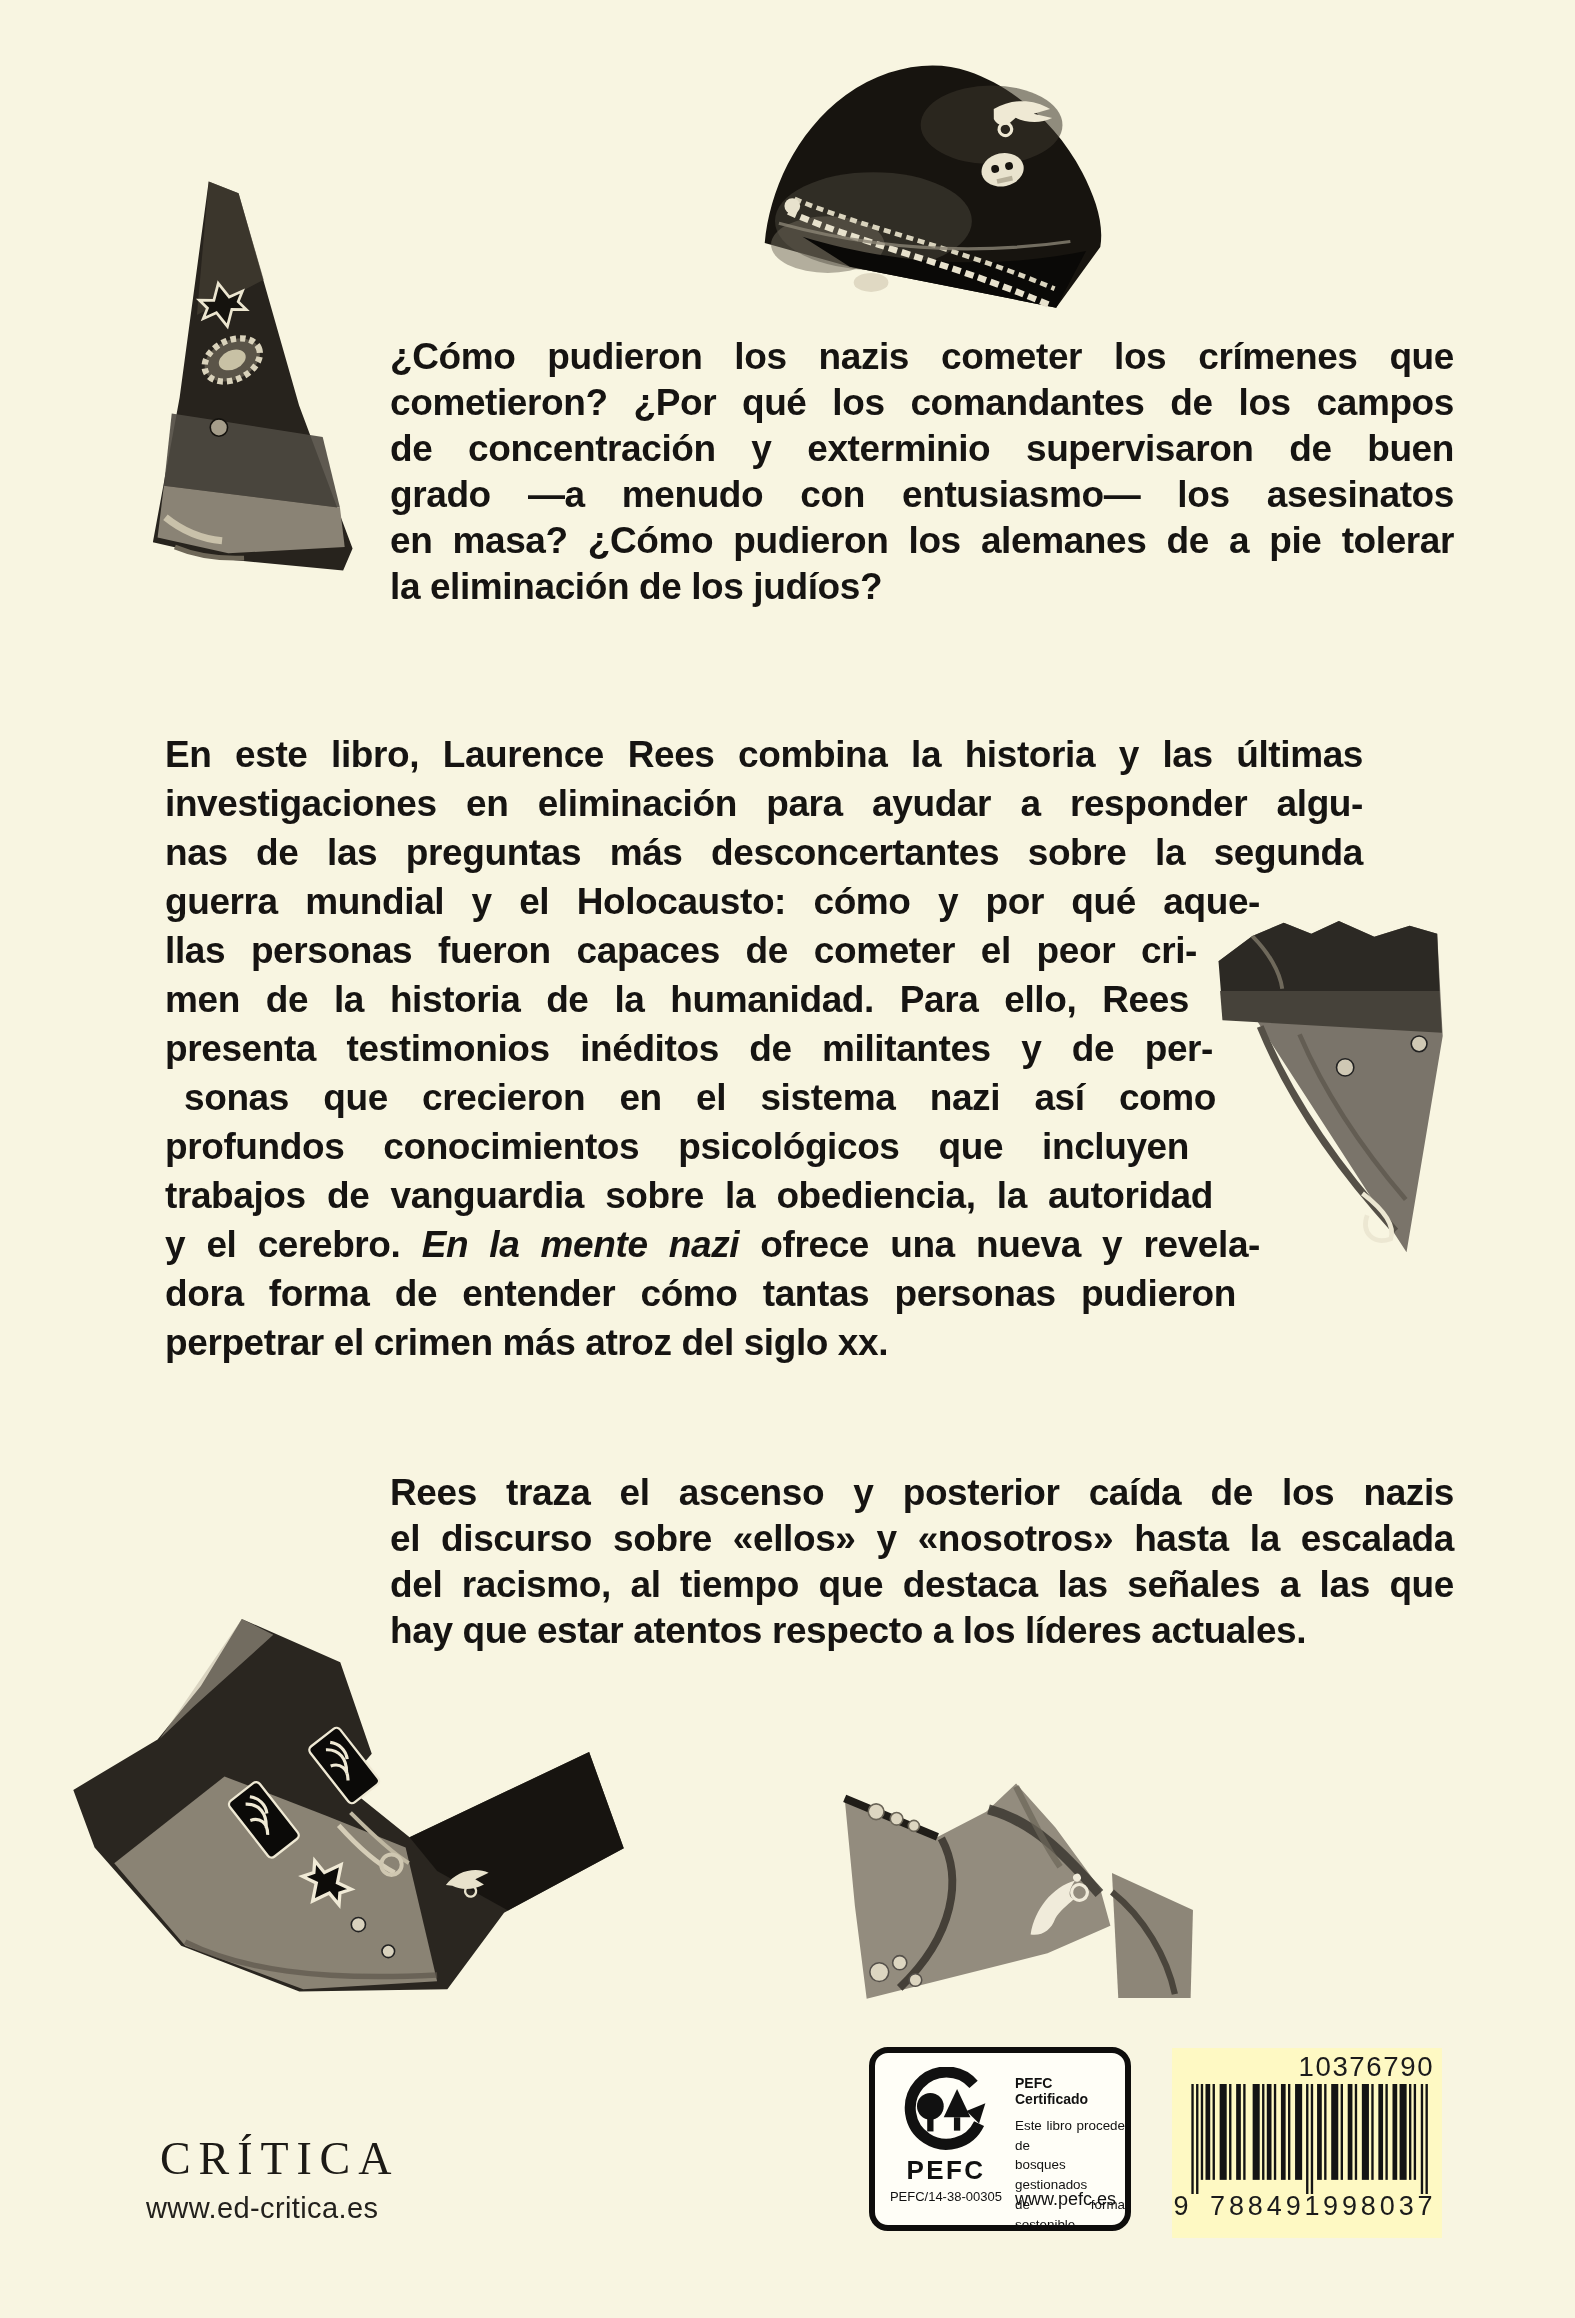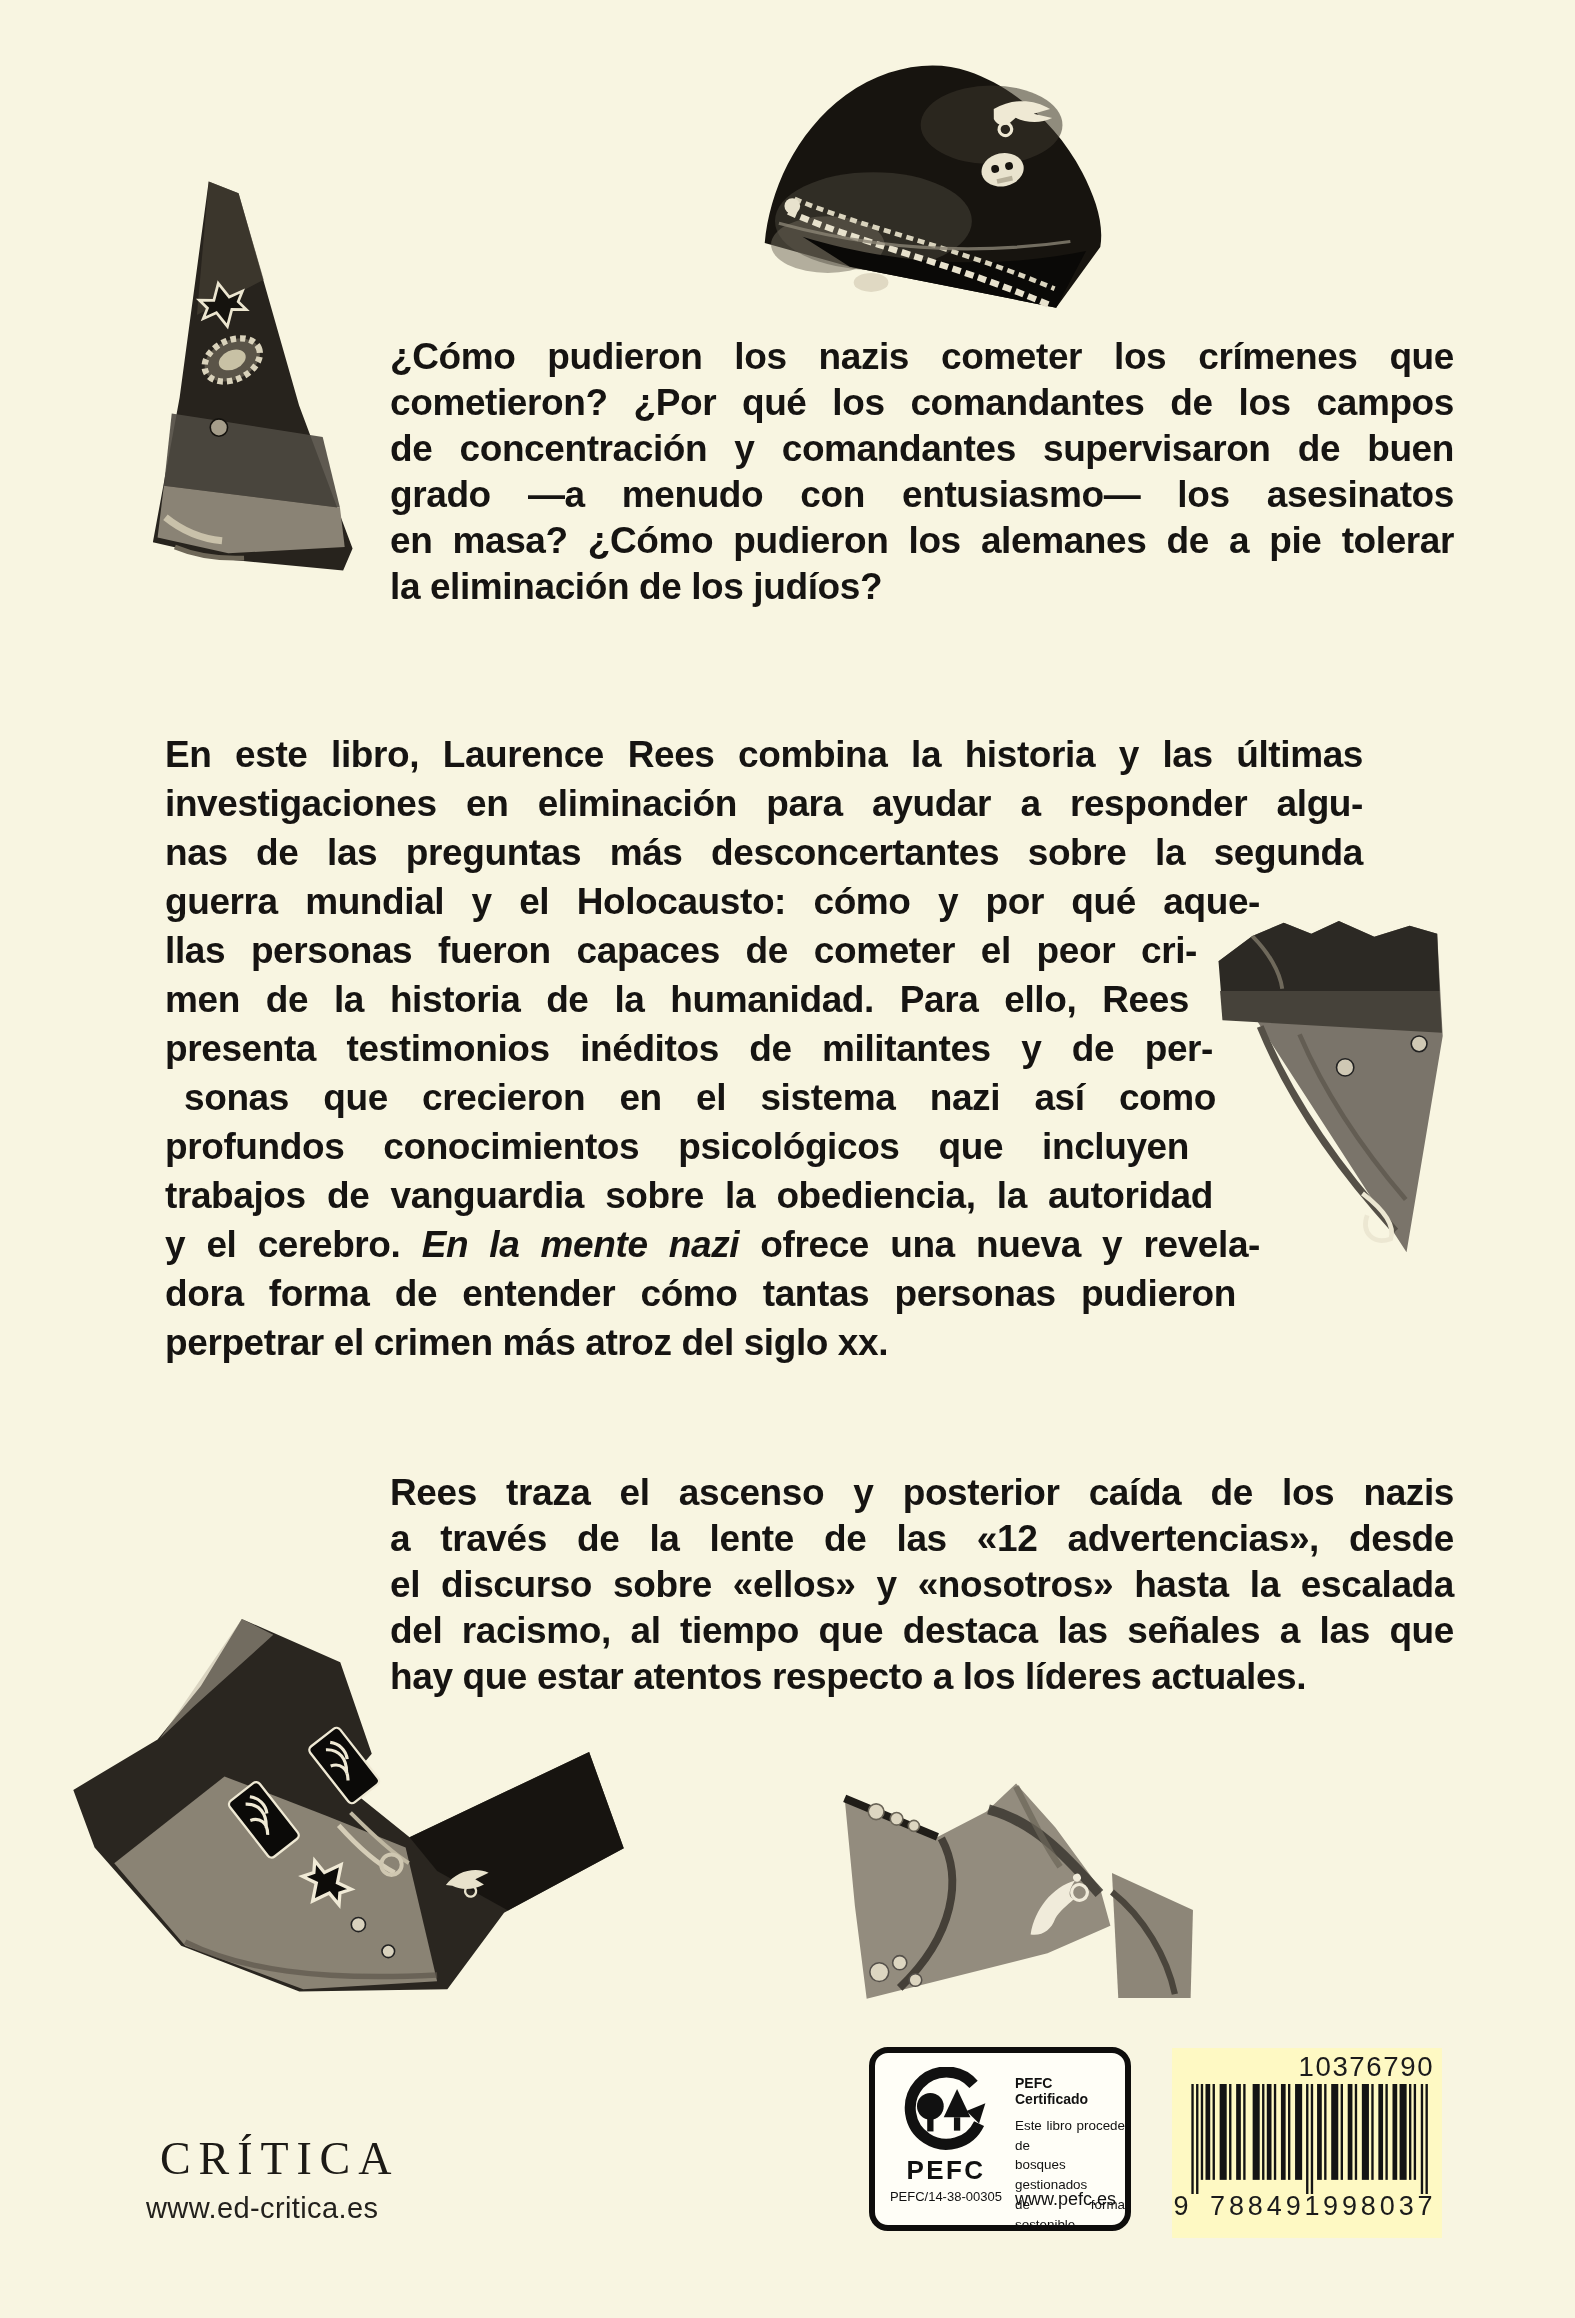--- a/index.html
+++ b/index.html
@@ -155,21 +155,21 @@
       <ellipse cx="0" cy="0" rx="18" ry="12" fill="#cfc7ab" opacity="0.95"></ellipse>
     </g>
     <circle cx="108" cy="318" r="11" fill="#a59d8a" stroke="#14120e" stroke-width="2"></circle>
     <path d="M40,432 Q72,458 112,462" stroke="#c9c1aa" stroke-width="9" fill="none"></path>
     <path d="M52,470 Q90,486 140,484" stroke="#6e6758" stroke-width="6" fill="none"></path>
   </svg>
 
   <div class="para para-intro">
       <div class="tline"><span>¿Cómo pudieron los nazis cometer los crímenes que</span></div>
       <div class="tline"><span>cometieron? ¿Por qué los comandantes de los campos</span></div>
-      <div class="tline"><span>de concentración y comandantes supervisaron de buen</span></div>
+      <div class="tline"><span>de concentración y exterminio supervisaron de buen</span></div>
       <div class="tline"><span>grado —a menudo con entusiasmo— los asesinatos</span></div>
       <div class="tline"><span>en masa? ¿Cómo pudieron los alemanes de a pie tolerar</span></div>
       <div class="tline nj"><span>la eliminación de los judíos?</span></div>
     </div>
 
   <div class="para para-main">
       <div class="tline"><span>En este libro, Laurence Rees combina la historia y las últimas</span></div>
       <div class="tline"><span>investigaciones en eliminación para ayudar a responder algu-</span></div>
       <div class="tline"><span>nas de las preguntas más desconcertantes sobre la segunda</span></div>
       <div class="tline"><span>guerra mundial y el Holocausto: cómo y por qué aque-</span></div>
@@ -191,21 +191,20 @@
     <path d="M60,140 C95,225 150,310 232,400" stroke="#555047" stroke-width="9" fill="none"></path>
     <path d="M110,150 C140,220 185,290 245,360" stroke="#635d53" stroke-width="6" fill="none"></path>
     <path d="M50,25 C70,45 85,70 88,92" stroke="#8b8473" stroke-width="5" fill="none" opacity="0.7"></path>
     <circle cx="168" cy="192" r="11" fill="#cfc8b4" stroke="#222" stroke-width="2"></circle>
     <circle cx="262" cy="162" r="10" fill="#cfc8b4" stroke="#222" stroke-width="2"></circle>
     <path d="M190,352 C216,372 232,392 226,410 C204,418 188,402 196,380" stroke="#ece7d2" stroke-width="6" fill="none"></path>
   </svg>
 
   <div class="para para-close">
       <div class="tline"><span>Rees traza el ascenso y posterior caída de los nazis</span></div>
-      <div class="tline"><span>a través de la lente de las «12 advertencias», desde</span></div>
       <div class="tline"><span>el discurso sobre «ellos» y «nosotros» hasta la escalada</span></div>
       <div class="tline"><span>del racismo, al tiempo que destaca las señales a las que</span></div>
       <div class="tline nj"><span>hay que estar atentos respecto a los líderes actuales.</span></div>
     </div>
 
   <svg class="photo" style="left:67px; top:1611px;" width="567" height="394" viewBox="0 0 720 500">
     <polygon points="222,10 347,65 387,181 353,221 435,287 663,179 707,301 555,383 483,480 295,483 145,425 35,300 8,227 115,163 170,95" fill="#2a2620"></polygon>
     <polygon points="60,320 200,210 330,260 430,300 470,470 300,480 150,425" fill="#8f8879" opacity="0.95"></polygon>
     <polygon points="222,10 262,30 160,122 118,162" fill="#b9b2a0" opacity="0.5"></polygon>
     <polygon points="435,287 663,179 707,301 560,380 470,330" fill="#14120e" opacity="0.85"></polygon>

